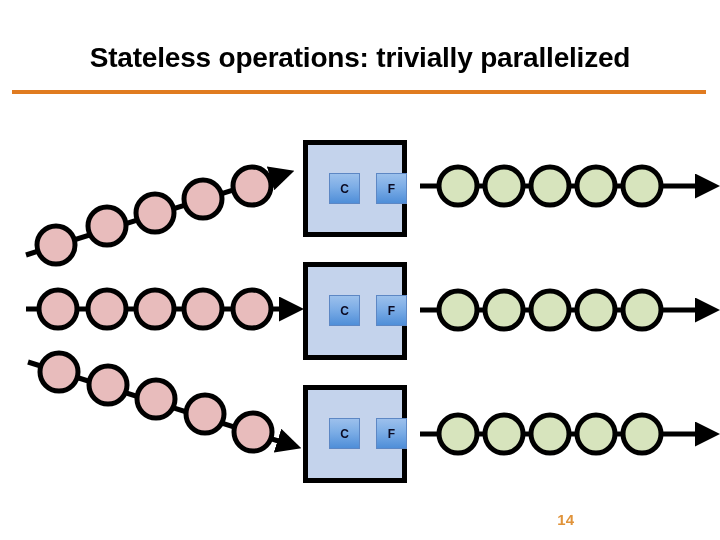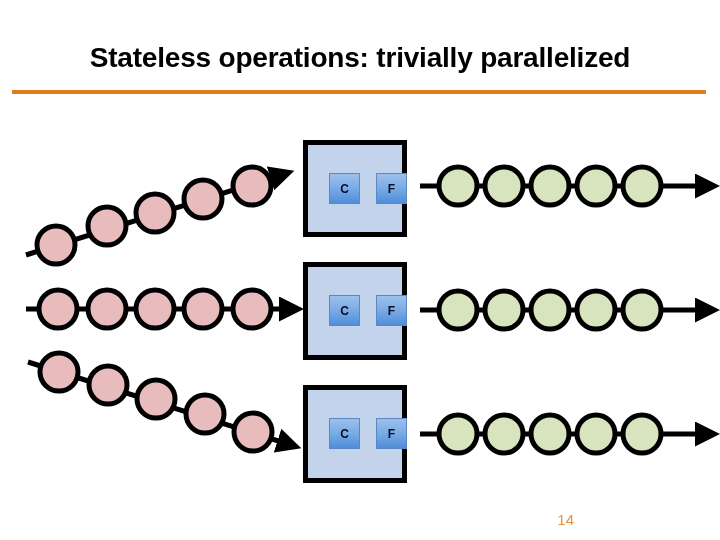--- a/index.html
+++ b/index.html
@@ -67,21 +67,21 @@
     display: flex;
     align-items: center;
     justify-content: center;
     line-height: 1;
   }
   #page-number {
     position: absolute;
     right: 22px;
     bottom: 12px;
     font-size: 15px;
-    font-weight: normal;
+    font-weight: bold;
     color: #e0933a;
     margin-top: 16px;
   }
 </style>
 </head>
 <body>
 
 <div id="slide">
 
   <div id="slide-title">Stateless operations: trivially parallelized</div>

